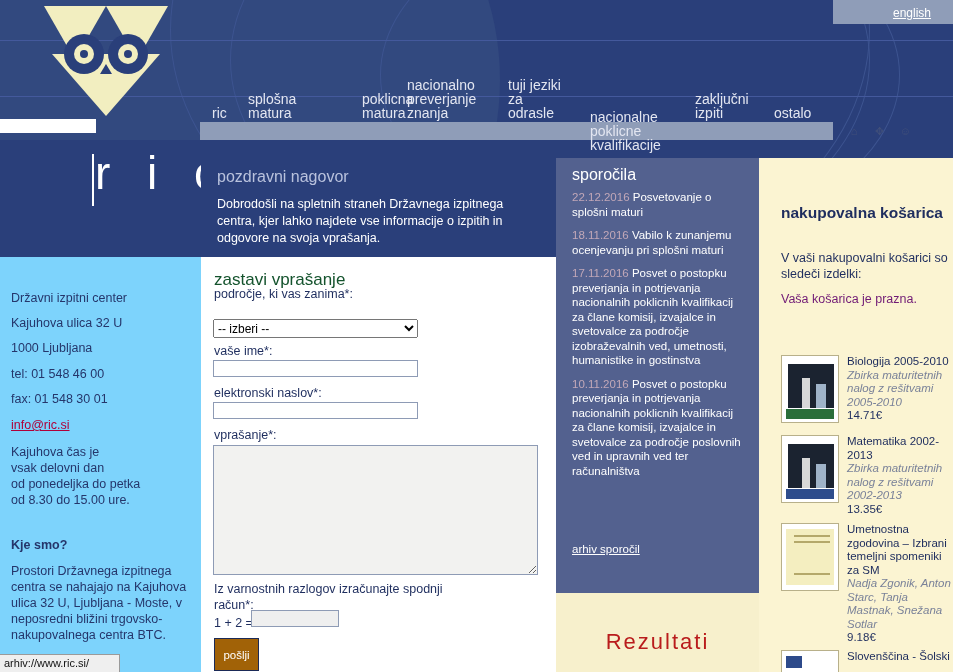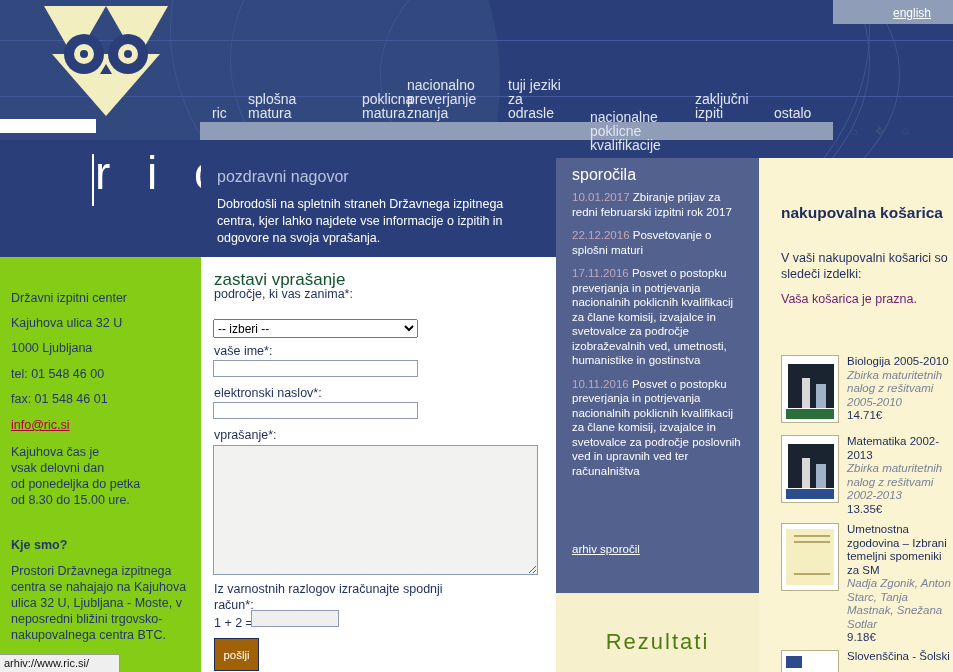--- a/index.html
+++ b/index.html
@@ -87,21 +87,21 @@
     position:absolute; left:16px; top:28px; font-size:16px; color:#b9c2dd;
   }
   #greet-text {
     position:absolute; left:16px; top:56px; width:320px; font-size:12.5px;
     line-height:17px; color:#ffffff;
   }
 
   
   #leftcol {
     position:absolute; left:0; top:257px; width:201px; height:415px;
-    background:#84cc16; color:#25366b; font-size:12.5px;
+    background:#7dd3fc; color:#25366b; font-size:12.5px;
   }
   #leftcol .line { position:absolute; left:11px; }
   #leftcol a { color:#b0003a; text-decoration:underline; cursor:pointer; }
   #leftcol .bold { font-weight:bold; }
 
   
   #midcol {
     position:absolute; left:201px; top:257px; width:355px; height:415px;
     background:#ffffff; color:#1e2d5e;
   }
@@ -168,21 +168,21 @@
   .fs-small { font-size:12px; color:#8f9dbf; cursor:pointer; }
   .fs-big { font-size:17px; color:#8f9dbf; cursor:pointer; }
 
   
   #results {
     position:absolute; left:556px; top:593px; width:203px; height:79px;
     background:#f7f0cc;
   }
   #results-title {
     position:absolute; left:0; top:36px; width:203px; text-align:center;
-    font-size:22px; letter-spacing:2px; color:#4d7c0f;
+    font-size:22px; letter-spacing:2px; color:#b91c1c;
   }
 
   
   #rightcol {
     position:absolute; left:759px; top:158px; width:194px; height:514px;
     background:#fbf4d2;
   }
   #zalozba {
     position:absolute; left:783px; top:162px; font-size:16px; color:#8e98b5;
   }
@@ -306,21 +306,21 @@
 <div id="greetblock">
   <div id="greet-title">pozdravni nagovor</div>
   <div id="greet-text">Dobrodošli na spletnih straneh Državnega izpitnega centra, kjer lahko najdete vse informacije o izpitih in odgovore na svoja vprašanja.</div>
 </div>
 
 <div id="leftcol">
   <div class="line" style="top:34px;">Državni izpitni center</div>
   <div class="line" style="top:59px;">Kajuhova ulica 32 U</div>
   <div class="line" style="top:84px;">1000 Ljubljana</div>
   <div class="line" style="top:110px;">tel: 01 548 46 00</div>
-  <div class="line" style="top:135px;">fax: 01 548 46 01</div>
+  <div class="line" style="top:135px;">fax: 01 548 30 01</div>
   <a class="line" style="top:161px;">info@ric.si</a>
   <div class="line" style="top:188px;">Kajuhova čas je</div>
   <div class="line" style="top:204px;">vsak delovni dan</div>
   <div class="line" style="top:220px;">od ponedeljka do petka</div>
   <div class="line" style="top:236px;">od 8.30 do 15.00 ure.</div>
   <div class="line bold" style="top:281px;">Kje smo?</div>
   <div class="line" style="top:306px; width:180px; line-height:16px;">Prostori Državnega izpitnega centra se nahajajo na Kajuhova ulica 32 U, Ljubljana -  Moste, v neposredni bližini trgovsko-nakupovalnega centra BTC.</div>
 </div>
 
 <div id="midcol">
@@ -349,26 +349,26 @@
 
 <div id="fontsize">
   <span class="fs-small">A-</span>
   <span class="fs-big">A+</span>
 </div>
 
 <div id="newscol">
   <div id="news-title">sporočila</div>
   <div id="news-list">
     <div class="news-item">
-      <span class="news-date">10.01.2017</span>
-      <span class="news-body">Zbiranje prijav za redni februarski izpitni rok 2017</span>
-    </div>
-    <div class="news-item">
       <span class="news-date">22.12.2016</span>
       <span class="news-body">Posvetovanje o splošni maturi</span>
+    </div>
+    <div class="news-item">
+      <span class="news-date">18.11.2016</span>
+      <span class="news-body">Vabilo k zunanjemu ocenjevanju pri splošni maturi</span>
     </div>
     <div class="news-item">
       <span class="news-date">17.11.2016</span>
       <span class="news-body">Posvet o postopku preverjanja in potrjevanja nacionalnih poklicnih kvalifikacij za člane komisij, izvajalce in svetovalce za področje izobraževalnih ved, umetnosti, humanistike in gostinstva</span>
     </div>
     <div class="news-item">
       <span class="news-date">10.11.2016</span>
       <span class="news-body">Posvet o postopku preverjanja in potrjevanja nacionalnih poklicnih kvalifikacij za člane komisij, izvajalce in svetovalce za področje poslovnih ved in upravnih ved ter računalništva</span>
     </div>
   </div>

